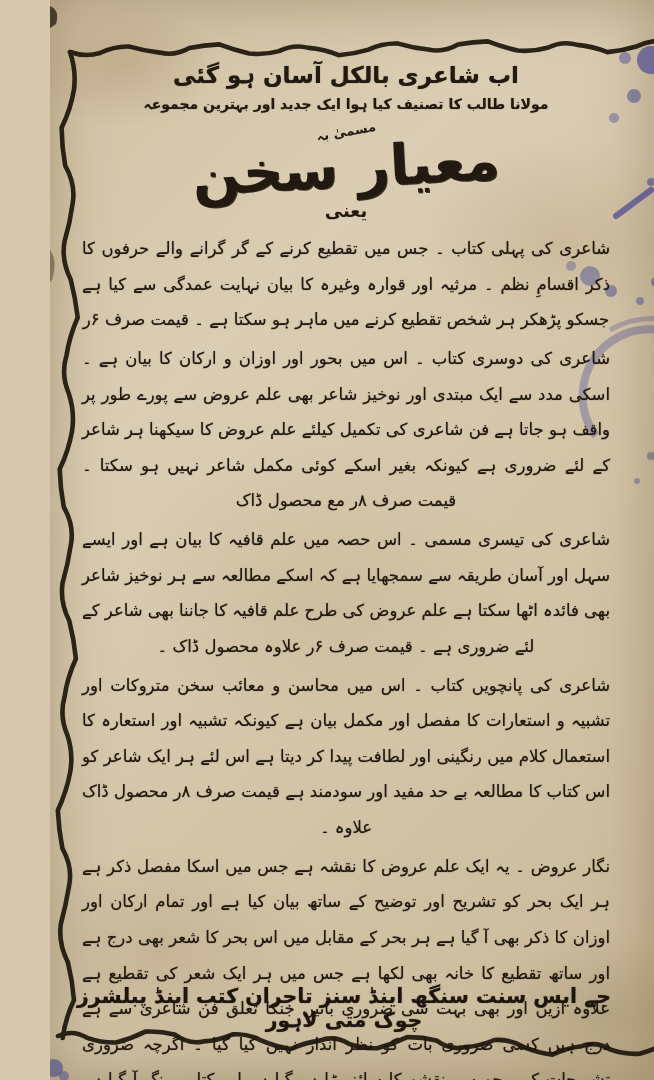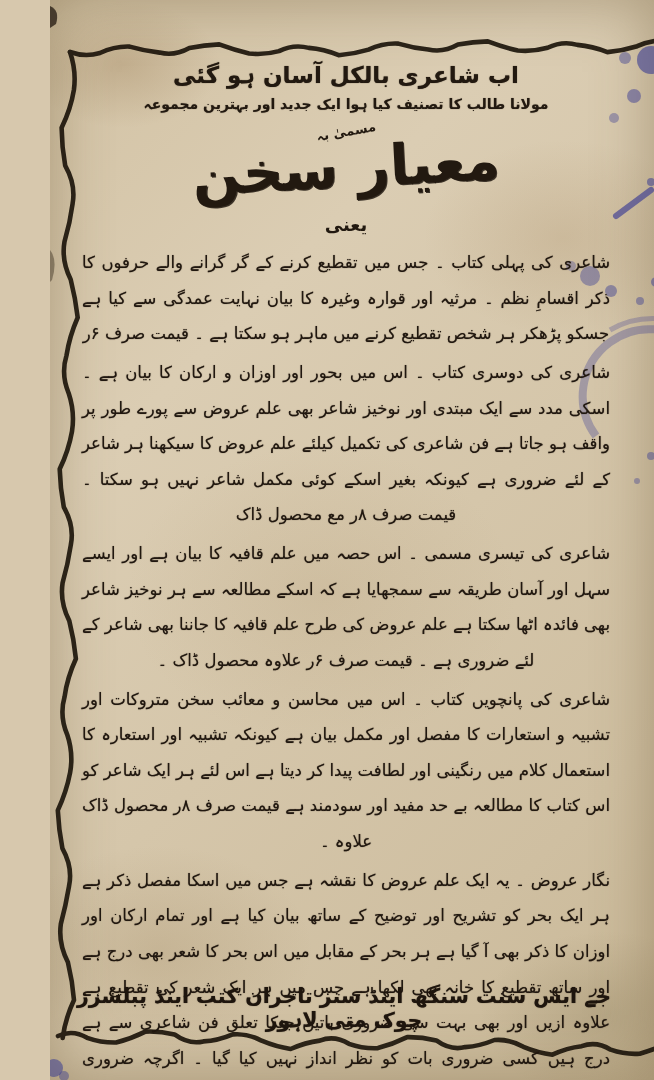--- a/index.html
+++ b/index.html
@@ -24,21 +24,21 @@
     position:absolute;left:32px;right:44px;top:48px;bottom:46px;
     color:#221910;direction:rtl;
   }
   .center{text-align:center;}
   .tagline{font-size:23px;font-weight:bold;margin-top:14px;letter-spacing:.5px;
     text-shadow:0 0 1px rgba(30,20,10,.75);}
   .subtitle{font-size:14px;font-weight:bold;margin-top:8px;text-shadow:0 0 1px rgba(30,20,10,.6);}
   .named-as{font-size:13px;font-weight:bold;margin-top:12px;transform:rotate(-10deg);}
   .big-title{font-size:56px;font-weight:bold;margin-top:-4px;transform:rotate(-3deg);
     text-shadow:1px 1px 0 rgba(20,12,6,.8);}
-  .meaning{font-size:18px;font-weight:bold;margin-top:14px;}
+  .meaning{font-size:18px;font-weight:bold;margin-top:0;}
   .paras{margin-top:10px;}
   .paras p{
     font-size:16.5px;font-weight:normal;line-height:2.16;margin:0 0 3px 0;
     text-align:justify;text-align-last:center;-moz-text-align-last:center;
     text-shadow:0 0 1px rgba(30,20,10,.65);
     color:#20170f;
   }
   .publisher{
     position:absolute;left:18px;right:34px;top:984px;
     font-size:20.5px;font-weight:bold;text-align:center;color:#1e150d;

